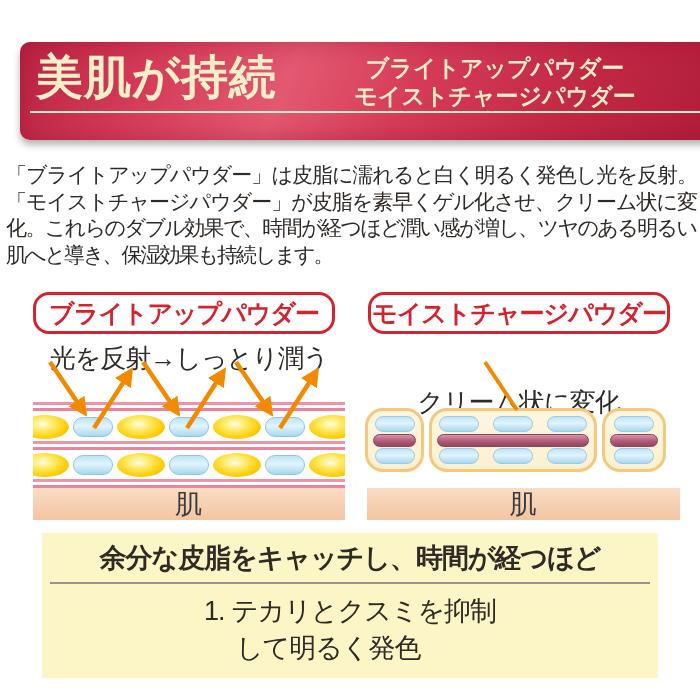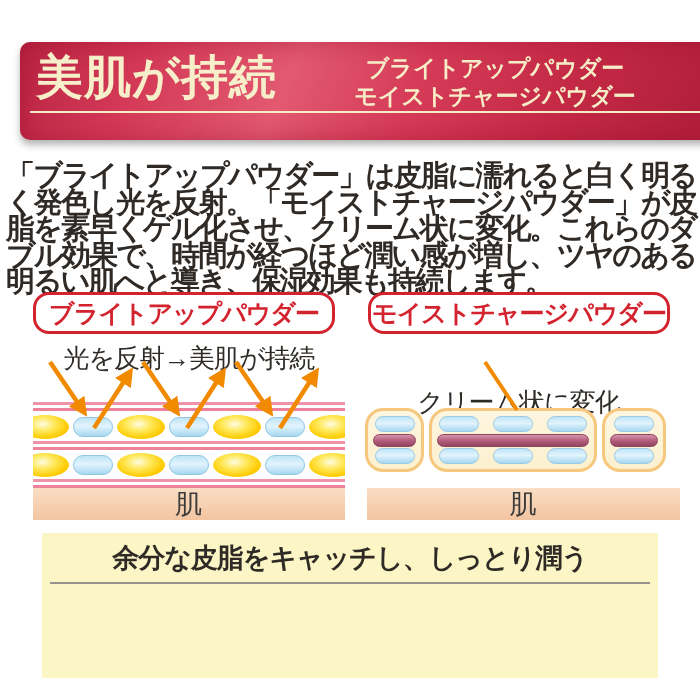--- a/index.html
+++ b/index.html
@@ -12,22 +12,22 @@
     box-shadow:0 5px 7px rgba(90,90,90,.45), inset 0 0 22px rgba(150,10,40,.45);padding-left:46px;}
   .banner-title{position:absolute;left:16px;top:7px;font-family:"Liberation Serif","DejaVu Serif",serif;
     font-weight:bold;font-size:47px;line-height:56px;color:#f7efca;letter-spacing:1px;}
   .banner-sub{position:absolute;left:300px;top:13px;width:350px;text-align:center;
     font-family:"Liberation Serif","DejaVu Serif",serif;font-weight:bold;font-size:23px;
     line-height:28px;color:#f6edc8;}
   .banner-line{position:absolute;left:10px;right:12px;top:69px;height:2px;background:#f6edc8;}
 
   
   .intro{position:absolute;left:6px;top:162px;width:690px;
-    font-family:"Liberation Serif","DejaVu Serif",serif;font-weight:bold;
-    font-size:29px;line-height:26.5px;letter-spacing:-2px;color:#2f2a26;text-align:justify;}
+    font-family:"Liberation Serif","DejaVu Serif",serif;font-weight:normal;
+    font-size:21px;line-height:26.5px;letter-spacing:-2px;color:#2f2a26;text-align:justify;}
 
   
   .capsule{position:absolute;top:292px;height:42px;width:302px;box-sizing:border-box;
     border:3px solid #d3232f;border-radius:16px;background:#fff;
     display:flex;align-items:center;justify-content:center;
     color:#d3232f;font-weight:bold;font-size:25px;letter-spacing:-1px;}
   .capsule.left{left:33px;} .capsule.right{left:368px;}
 
   .caption{position:absolute;top:341px;text-align:center;font-size:26px;font-weight:500;
     color:#2f2b27;letter-spacing:-1px;}
@@ -94,21 +94,21 @@
 
   <div class="intro">「ブライトアップパウダー」は皮脂に濡れると白く明るく発色し光を反射。「モイストチャージパウダー」が皮脂を素早くゲル化させ、クリーム状に変化。これらのダブル効果で、時間が経つほど潤い感が増し、ツヤのある明るい肌へと導き、保湿効果も持続します。</div>
 
   <div class="capsule left">
     <span>ブライトアップパウダー</span>
   </div>
   <div class="capsule right">
     <span>モイストチャージパウダー</span>
   </div>
 
-  <div class="caption left">光を反射→美肌が持続</div>
+  <div class="caption left">光を反射→しっとり潤う</div>
   <div class="caption right">クリーム状に変化</div>
 
   <div class="diagram left">
     <div class="band" style="top:2px"></div>
     <div class="prow" style="top:14px">
       <span class="py edge-l"></span>
       <span class="pb"></span>
       <span class="py"></span>
       <span class="pb"></span>
       <span class="py"></span>
@@ -182,19 +182,25 @@
       <line x1="203" y1="6" x2="237" y2="56" marker-end="url(#ah)"></line>
       <line x1="247" y1="72" x2="283" y2="16" marker-end="url(#ah)"></line>
     </g>
   </svg>
 
   <svg class="overlay-svg right" width="315" height="58" viewBox="0 0 315 58">
     <line x1="120" y1="6" x2="152" y2="54" stroke="#f28a00" stroke-width="4"></line>
   </svg>
 
   <div class="summary">
-    <div class="summary-head">余分な皮脂をキャッチし、しっとり潤う</div>
+    <div class="summary-head">余分な皮脂をキャッチし、時間が経つほど</div>
     <div class="summary-divider"></div>
     <div class="summary-cols">
+      <div class="scol">
+        <div class="spoint">
+          <div>1. テカリとクスミを抑制</div>
+          <div class="l2">して明るく発色</div>
+        </div>
+      </div>
     </div>
   </div>
 
 </div>
 
 </body></html>

